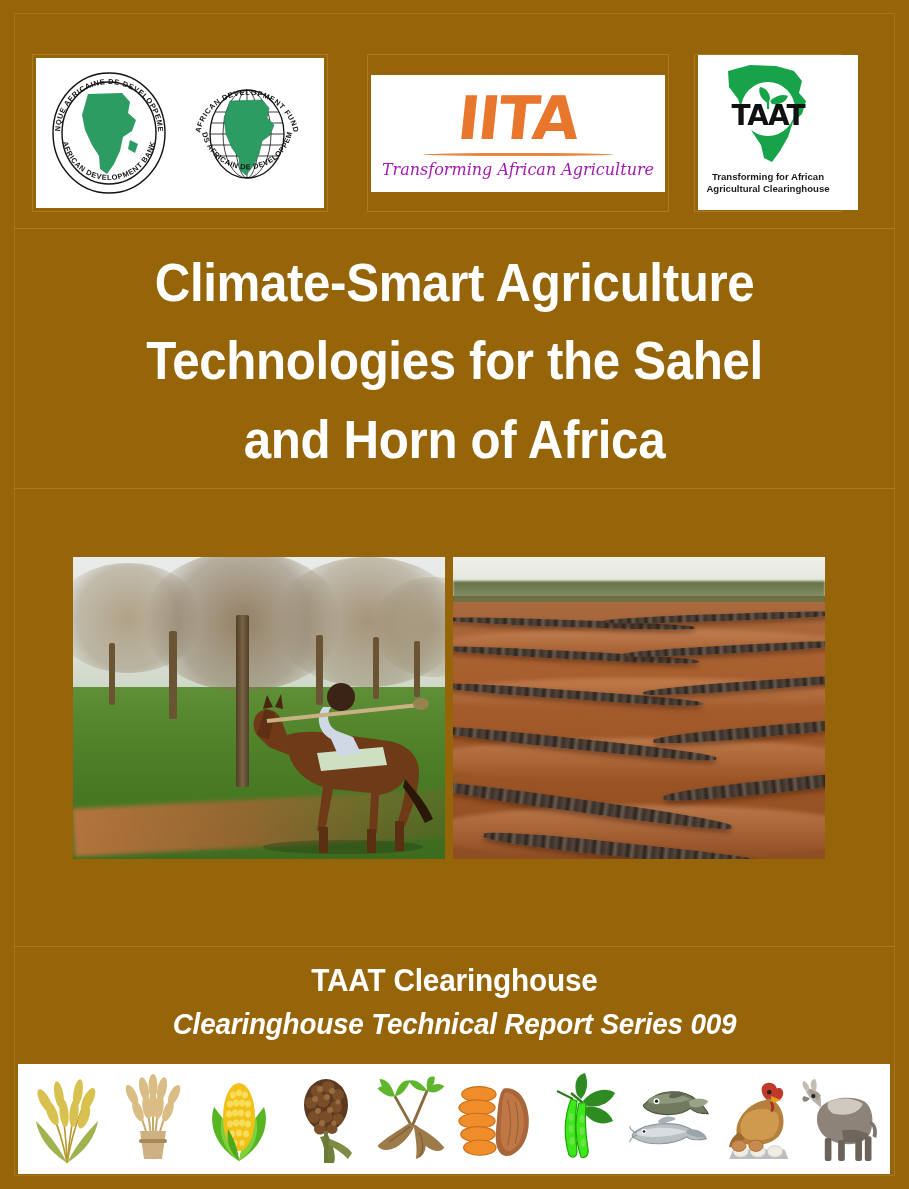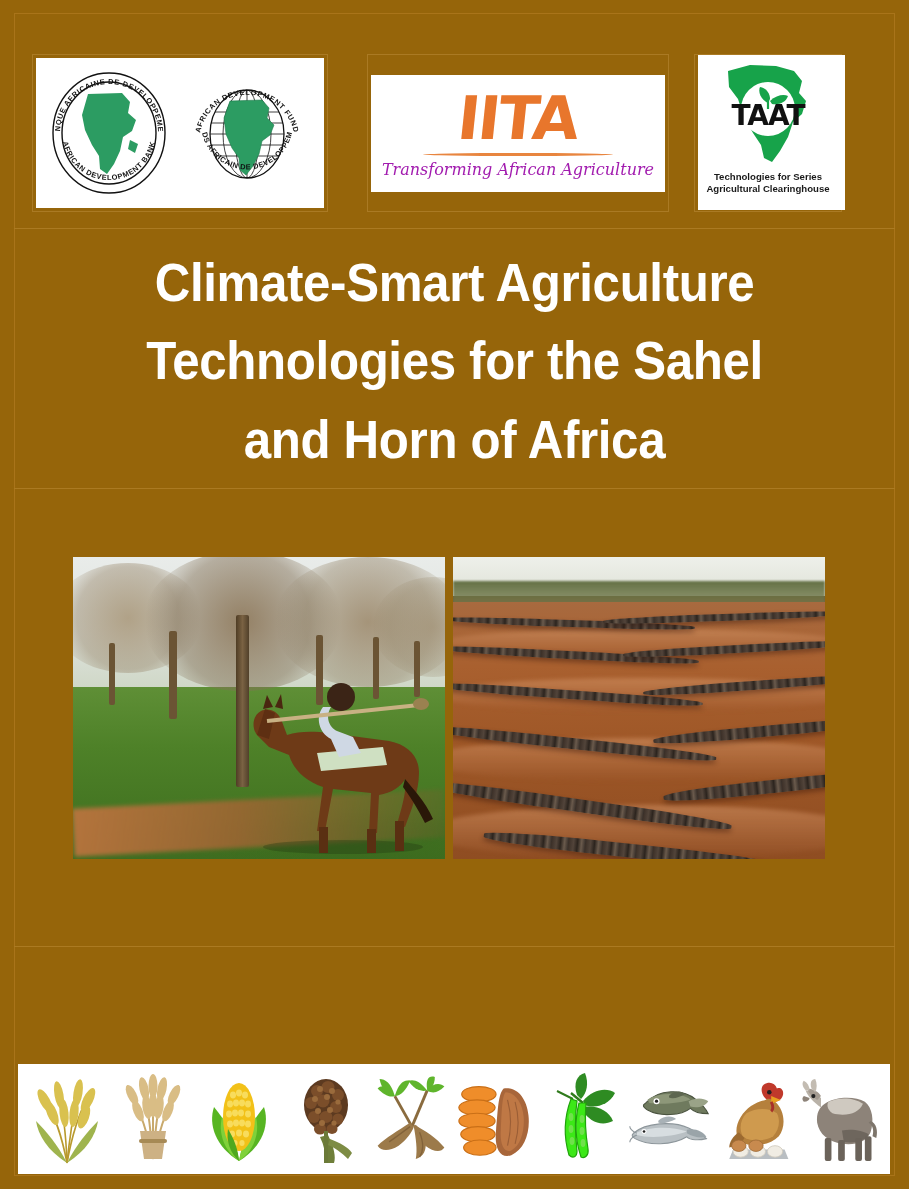--- a/index.html
+++ b/index.html
@@ -54,21 +54,21 @@
     height: 160px;
   }
   .logo-box {
     position: absolute;
     background: #ffffff;
     box-sizing: border-box;
     overflow: hidden;
   }
   .logo-box.adb  { left: 36px;  top: 30px; width: 288px; height: 150px; }
   .logo-box.iita { left: 371px; top: 47px; width: 294px; height: 117px; }
-  .logo-box.taat { left: 698px; top: 27px; width: 147px; height: 155px; }
+  .logo-box.taat { left: 698px; top: 27px; width: 160px; height: 155px; }
 
   .logo-frame-hint {
     position: absolute;
     border: 1px solid #aa7a24;
     box-sizing: border-box;
     pointer-events: none;
   }
   .logo-frame-hint.h1 { left: 32px;  top: 26px;  width: 296px; height: 158px; }
   .logo-frame-hint.h2 { left: 367px; top: 26px;  width: 302px; height: 158px; }
   .logo-frame-hint.h3 { left: 694px; top: 26px;  width: 148px; height: 158px; }
@@ -383,21 +383,21 @@
       <div class="taat-inner">
         <svg class="taat-map-wrap" viewBox="0 0 140 108">
           <path d="M30 12 L52 6 L78 7 L96 12 L104 22 L101 34 L108 42 L104 55 L95 63 L90 78 L82 92 L74 103 L66 99 L63 86 L55 74 L46 58 L40 40 L31 28 Z" fill="#17a34a"></path>
           <circle cx="70" cy="50" r="27" fill="#ffffff"></circle>
           <path d="M70 44 C62 40 60 32 62 28 C68 29 72 34 72 40 Z" fill="#17a34a"></path>
           <path d="M72 42 C78 36 86 35 90 37 C88 43 82 46 74 45 Z" fill="#17a34a"></path>
           <path d="M70 50 L70 41" stroke="#17a34a" stroke-width="2.2" fill="none"></path>
         </svg>
         <div class="taat-word">TAAT</div>
         <div class="taat-tag">
-          <div>Technologies for Series</div>
+          <div>Transforming for African</div>
           <div>Agricultural Clearinghouse</div>
         </div>
       </div>
     </div>
   </div>
 
   <div class="title">
     <span>Climate-Smart Agriculture</span>
     <span>Technologies for the Sahel</span>
     <span>and Horn of Africa</span>
@@ -454,20 +454,24 @@
       <div class="bund" style="left:-20px; top:44%; width:270px; height:9px; transform:rotate(4deg);"></div>
       <div class="bund" style="left:190px; top:41%; width:220px; height:9px; transform:rotate(-4deg);"></div>
       <div class="bund" style="left:-26px; top:60%; width:290px; height:11px; transform:rotate(6deg);"></div>
       <div class="bund" style="left:200px; top:56%; width:220px; height:11px; transform:rotate(-5deg);"></div>
       <div class="bund" style="left:-30px; top:80%; width:310px; height:13px; transform:rotate(8deg);"></div>
       <div class="bund" style="left:210px; top:74%; width:220px; height:13px; transform:rotate(-6deg);"></div>
       <div class="bund" style="left:30px;  top:95%; width:300px; height:14px; transform:rotate(6deg);"></div>
     </div>
   </div>
 
+  <div class="footer-text">
+    <div class="org">TAAT Clearinghouse</div>
+    <div class="series">Clearinghouse Technical Report Series 009</div>
+  </div>
 
   <div class="strip">
 
     <div class="strip-item">
       <svg width="78" height="92" viewBox="0 0 78 92">
         <g stroke="#b99a2e" stroke-width="1.6" fill="none">
           <path d="M39 90 C34 64 28 44 16 26"></path>
             <path d="M39 90 C38 62 36 40 30 20"></path>
           <path d="M39 90 C44 62 50 42 60 24"></path>
             <path d="M39 90 C42 60 46 38 50 18"></path>

